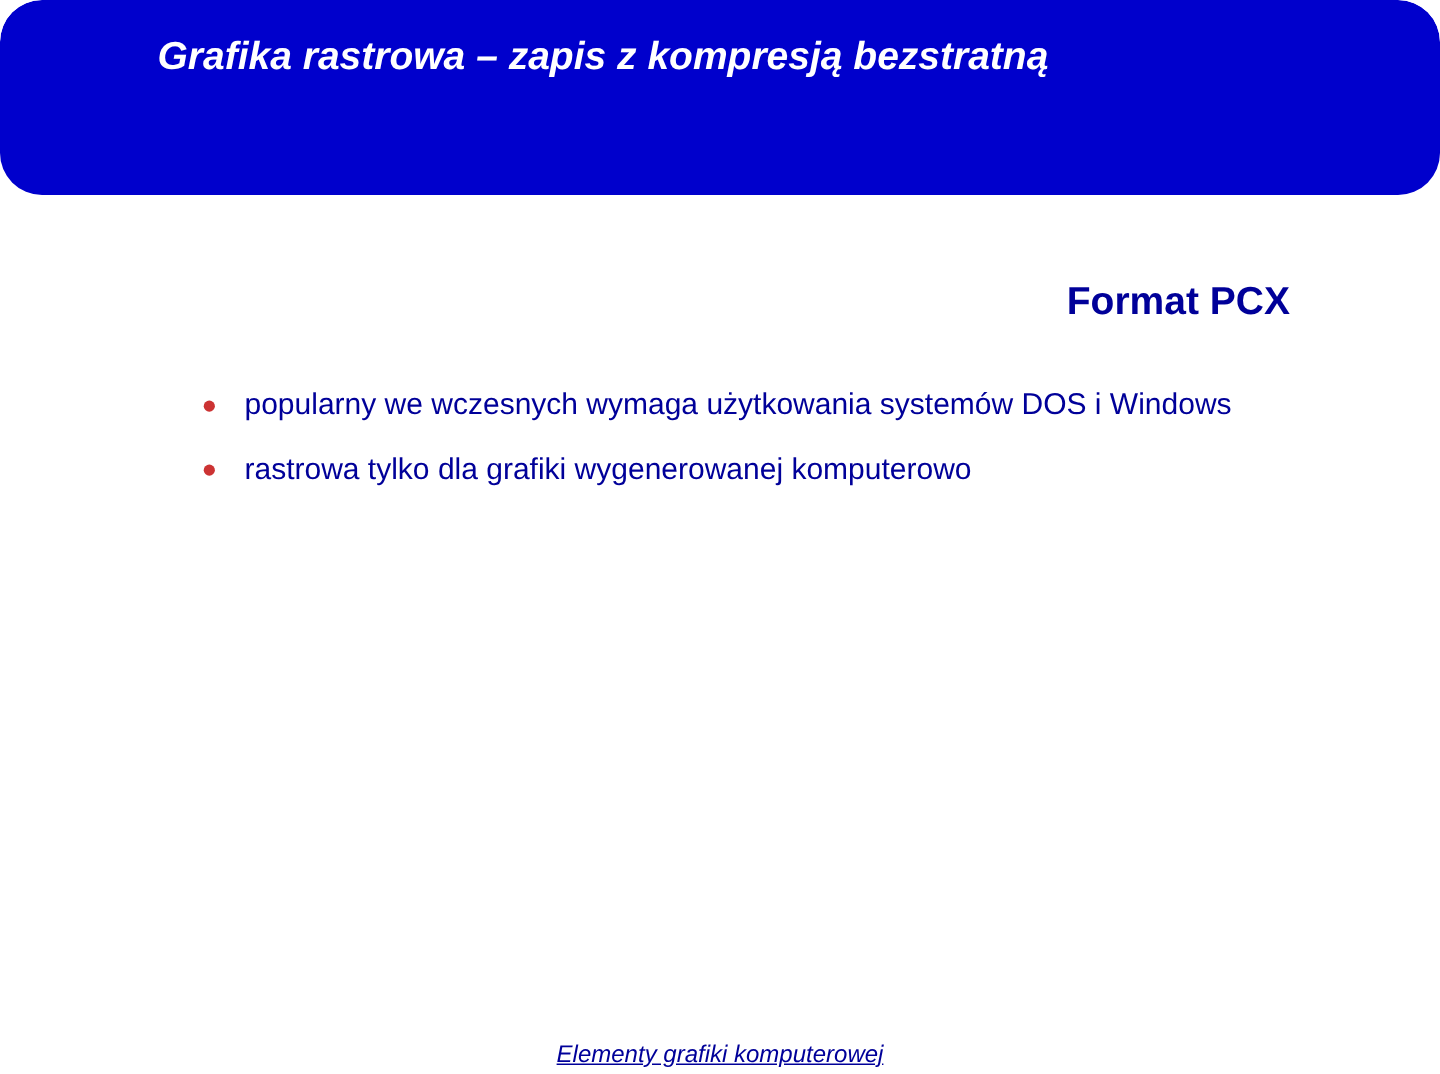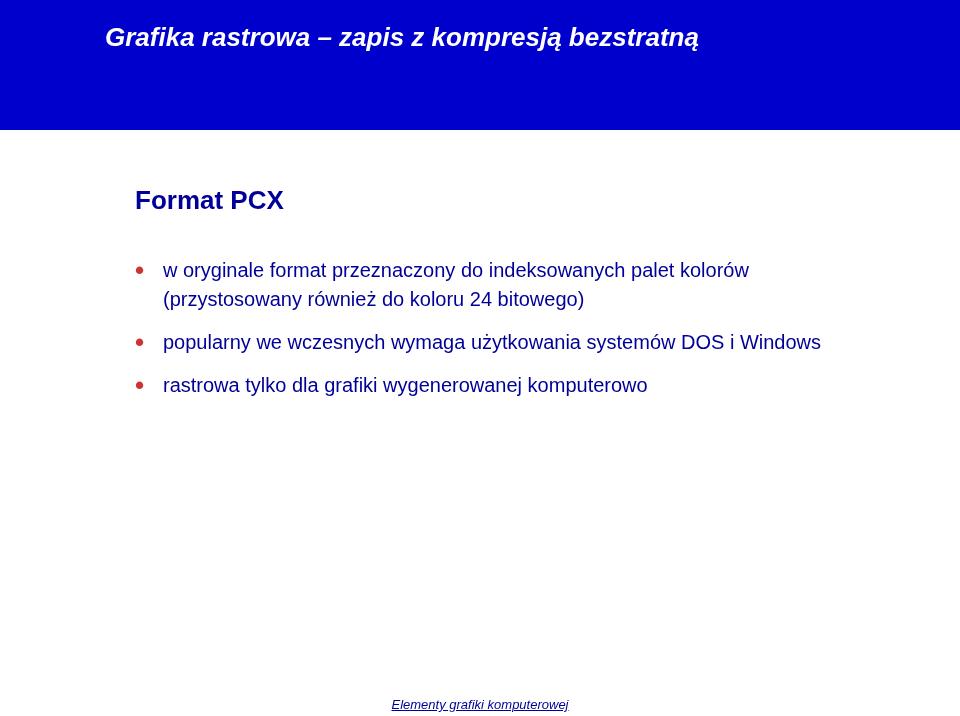--- a/index.html
+++ b/index.html
@@ -1,18 +1,19 @@
 <!DOCTYPE html>
 <html><head>
   <meta charset="utf-8">
   <style>
     * {
       margin: 0;
       padding: 0;
       box-sizing: border-box;
+      border-radius: 28px;
     }
     body {
       width: 960px;
       height: 716px;
       background: #ffffff;
       font-family: Verdana, Geneva, sans-serif;
       position: relative;
       overflow: hidden;
     }
     .header-bar {
@@ -27,21 +28,21 @@
       font-weight: bold;
       font-style: italic;
     }
     .content-area {
       padding: 55px 100px 0 135px;
     }
     .format-heading {
       color: #000099;
       font-size: 26px;
       font-weight: bold;
-      text-align: left;
+      text-align: right;
       margin-bottom: 40px;
     }
     .bullet-list {
       list-style: none;
     }
     .bullet-item {
       position: relative;
       padding-left: 28px;
       margin-bottom: 14px;
       color: #000099;
@@ -60,36 +61,35 @@
     .footer {
       position: absolute;
       bottom: 0;
       left: 0;
       width: 100%;
       text-align: center;
       padding-bottom: 3px;
     }
     .footer-text {
       color: #000099;
-      font-size: 13px;
+      font-size: 16px;
       font-style: italic;
       text-decoration: underline;
     }
   </style>
 </head>
 <body>
 
 <div class="header-bar">
   <h1 class="slide-title">Grafika rastrowa – zapis z kompresją bezstratną</h1>
 </div>
 
 <div class="content-area">
   <h2 class="format-heading">Format PCX</h2>
   <ul class="bullet-list">
-    <li class="bullet-item">w oryginale format przeznaczony do indeksowanych palet kolorów (przystosowany również do koloru 24 bitowego)</li>
     <li class="bullet-item">popularny we wczesnych wymaga użytkowania systemów DOS i Windows</li>
     <li class="bullet-item">rastrowa tylko dla grafiki wygenerowanej komputerowo</li>
   </ul>
 </div>
 
 <div class="footer">
   <span class="footer-text">Elementy grafiki komputerowej</span>
 </div>
 
 </body></html>

